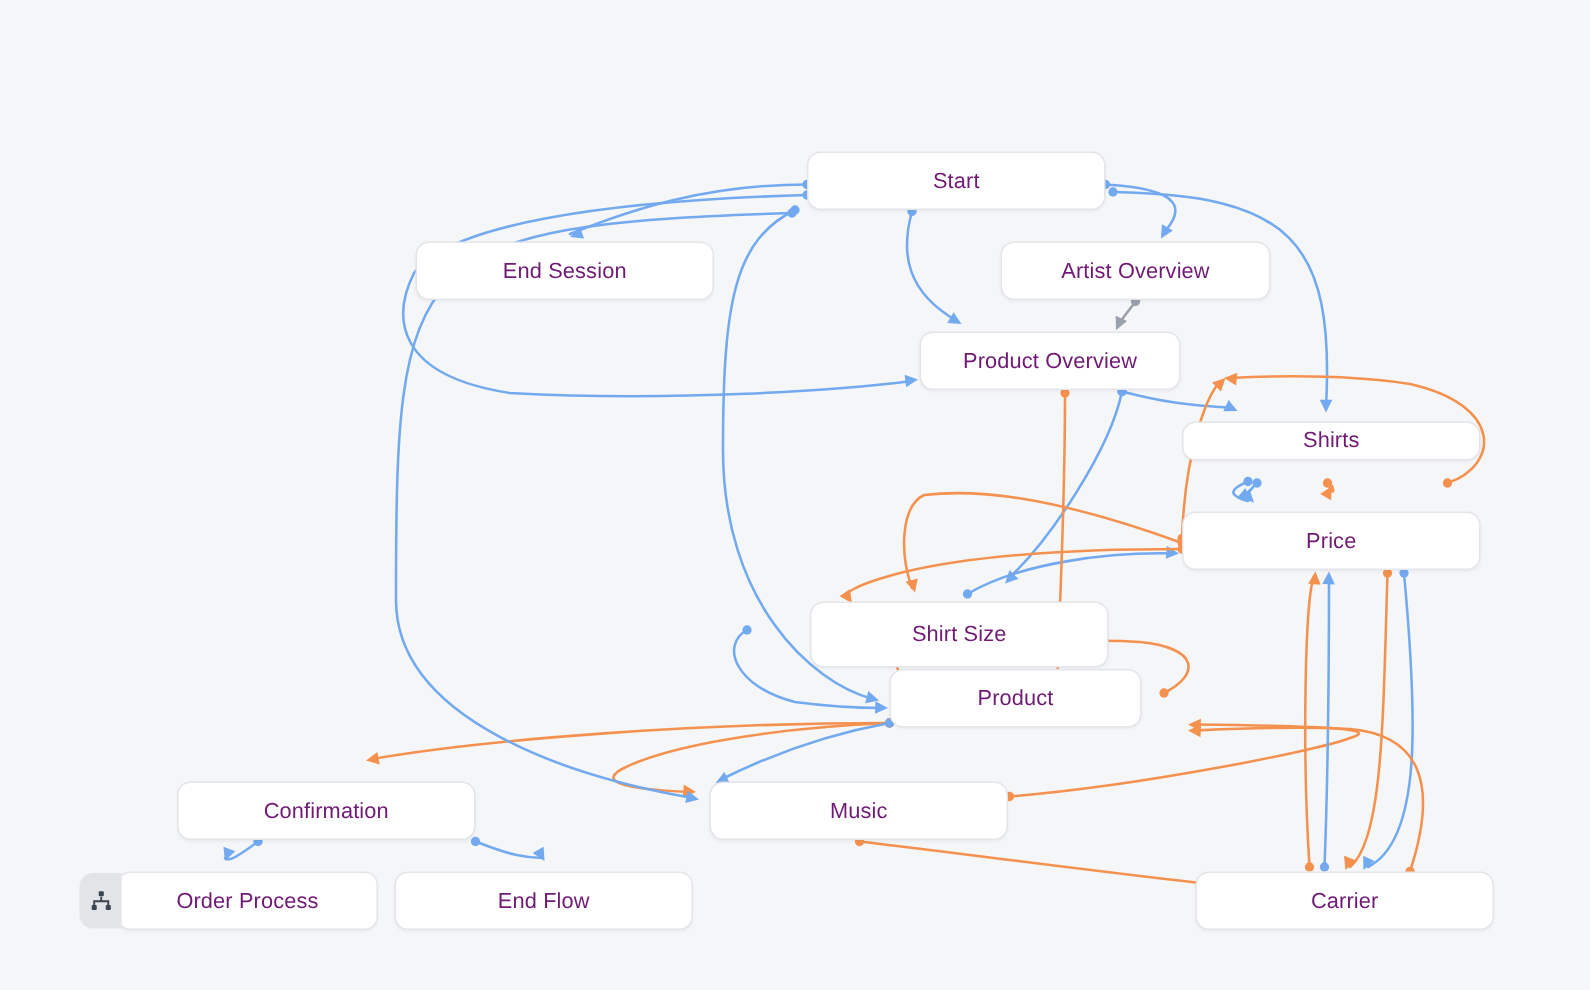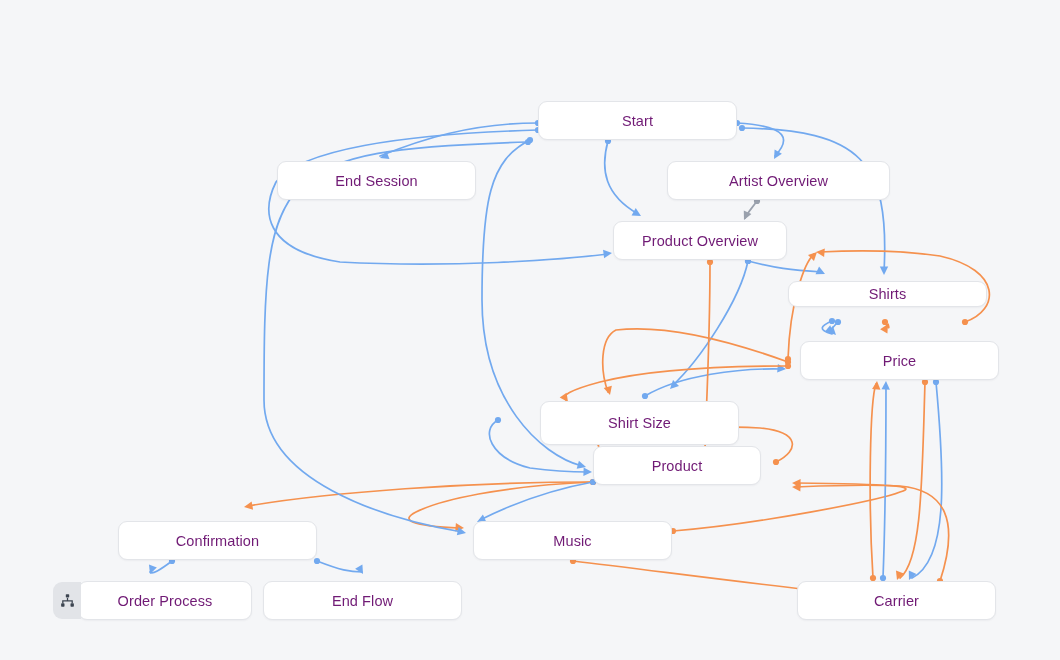--- a/index.html
+++ b/index.html
@@ -249,30 +249,30 @@
       </g>
     </svg>
 
   <div id="node-layer">
       <div class="node" style="left: 538px; top: 101px; width: 199px; height: 39px;">
         <span class="node-label">Start</span>
       </div>
       <div class="node" style="left: 277px; top: 161px; width: 199px; height: 39px;">
         <span class="node-label">End Session</span>
       </div>
-      <div class="node" style="left: 667px; top: 161px; width: 223px; height: 39px;">
+      <div class="node" style="left: 667px; top: 161px; width: 180px; height: 39px;">
         <span class="node-label">Artist Overview</span>
       </div>
       <div class="node" style="left: 613px; top: 221px; width: 174px; height: 39px;">
         <span class="node-label">Product Overview</span>
       </div>
       <div class="node" style="left: 788px; top: 281px; width: 199px; height: 26px;">
         <span class="node-label">Shirts</span>
       </div>
-      <div class="node" style="left: 788px; top: 341px; width: 199px; height: 39px; margin-left: 12px;">
+      <div class="node" style="left: 788px; top: 341px; width: 199px; height: 39px;">
         <span class="node-label">Price</span>
       </div>
       <div class="node" style="left: 492px; top: 401px; width: 199px; height: 44px; margin-left: 48px;">
         <span class="node-label">Shirt Size</span>
       </div>
       <div class="node" style="left: 593px; top: 446px; width: 168px; height: 39px;">
         <span class="node-label">Product</span>
       </div>
       <div class="node" style="left: 118px; top: 521px; width: 199px; height: 39px;">
         <span class="node-label">Confirmation</span>

